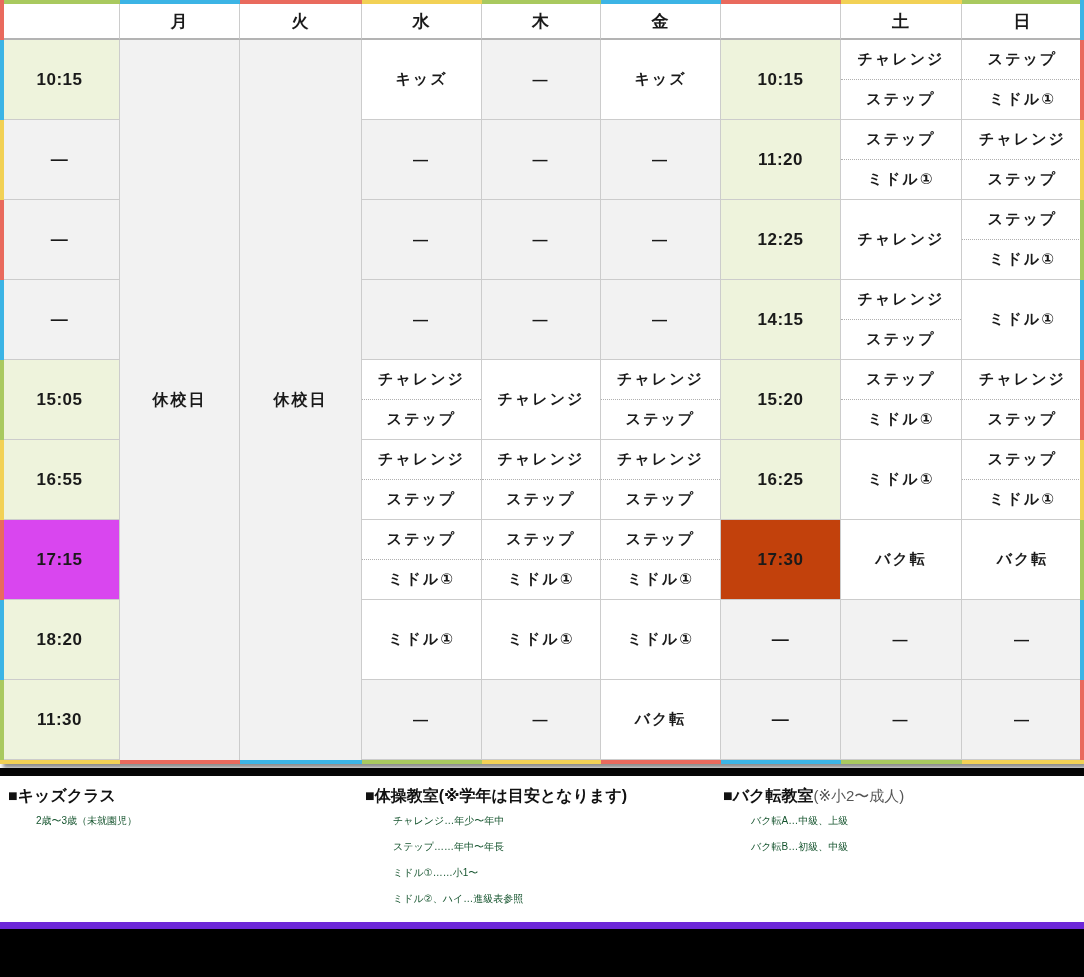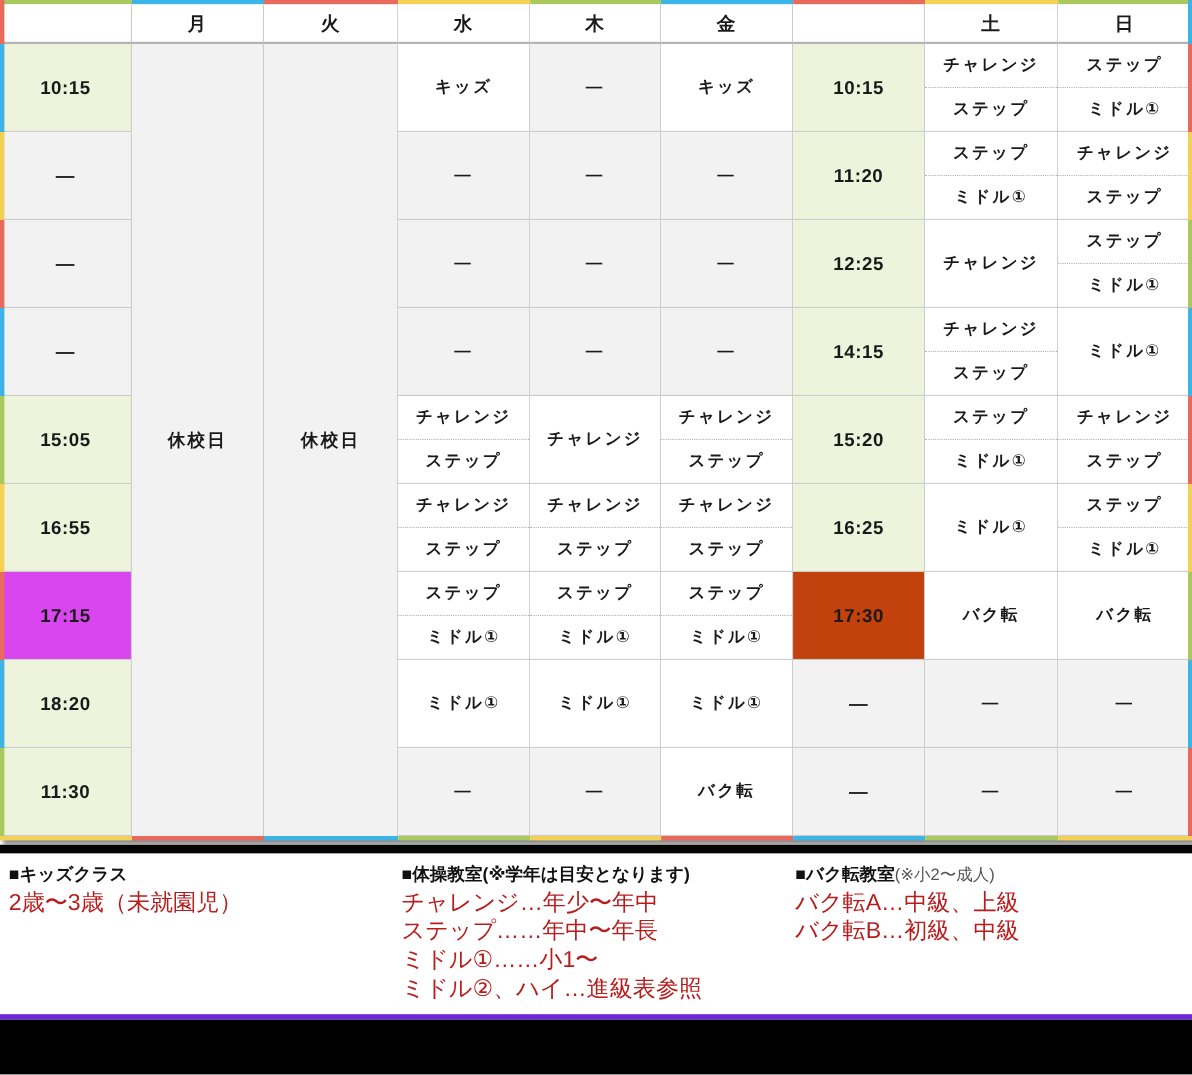--- a/index.html
+++ b/index.html
@@ -21,28 +21,28 @@
                  font-weight:bold; font-size:15px; color:#1a1a1a; letter-spacing:2px; }
   .cell.split .entry:first-child { border-bottom:1px dotted #b0b0b0; }
   .cell.time .entry { font-size:17px; letter-spacing:0.5px; }
   .cell.closed { border-bottom:none; }
   .cell.closed .entry { font-size:16px; }
   .edge { position:absolute; width:4px; z-index:5; }
 
   
   .divider-bar { width:1084px; height:8px; background:#050505; margin-top:4px; flex:0 0 auto; }
   .legend { display:flex; background:#fff; padding:8px 0 10px 8px; box-sizing:border-box;
-            border-bottom:5px solid #6d28d9; flex:0 0 auto; }
+            border-bottom:7px solid #6d28d9; flex:0 0 auto; }
   .legend-section { box-sizing:border-box; }
   .legend-section.s0 { width:357px; }
   .legend-section.s1 { width:358px; }
   .legend-section.s2 { width:350px; }
   .legend-title { font-size:16px; font-weight:bold; color:#111; line-height:24px; }
   .legend-note { font-size:15px; font-weight:normal; color:#555; }
-  .legend-line { font-size:21px; color:#b91c1c; line-height:26px; }
+  .legend-line { font-size:10px; color:#14532d; line-height:26px;margin-left:28px; }
   .footer-bar { width:1084px; background:#000; flex:1 1 auto; }
 </style>
 </head>
 <body>
 
 <div class="page">
   <div class="table-wrap">
     <div class="grid" id="grid" style="grid-template-columns: 120px 120px 122px 120px 119px 120px 120px 121px 122px; grid-template-rows: 4px 36px repeat(9, 80px) 4px;">
         <div class="strip" style="grid-area: 1 / 1; background: rgb(169, 201, 95);"></div>
         <div class="strip" style="grid-area: 1 / 2; background: rgb(60, 180, 229);"></div>

